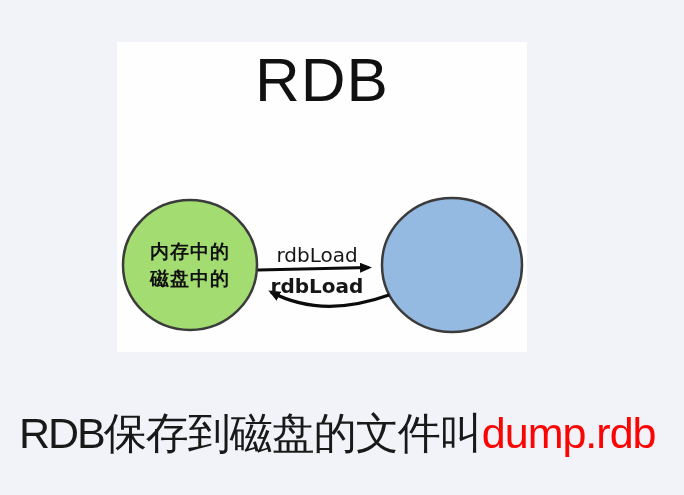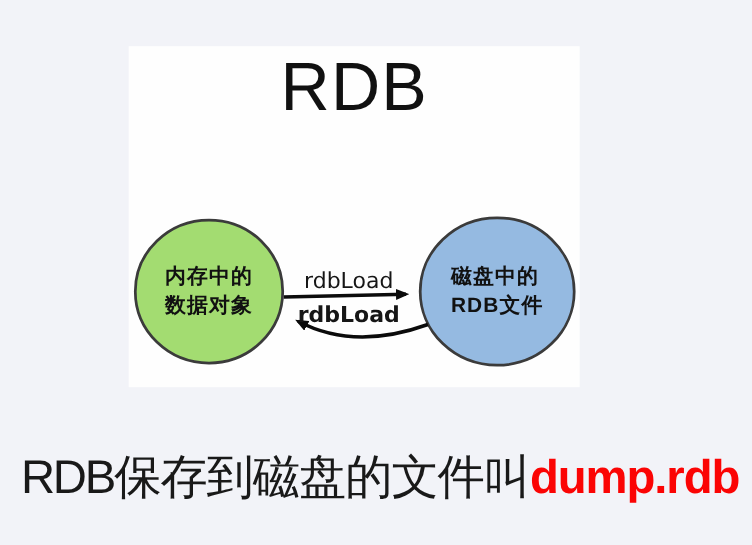--- a/index.html
+++ b/index.html
@@ -76,21 +76,20 @@
     font-family: "Liberation Sans", sans-serif;
     letter-spacing: -2px;
   }
   .caption .cjk {
     font-family: Liberation Mono, monospace;
     letter-spacing: -1px;
   }
   .caption .highlight {
     font-family: "Liberation Sans", sans-serif;
     letter-spacing: -1px;
-    font-weight: bold;
   }
 </style>
 </head>
 <body>
 
 <div class="stage">
 
   <div class="panel">
 
     <div class="diagram-title">RDB</div>
@@ -109,27 +108,23 @@
 
       <ellipse cx="335" cy="223" rx="70" ry="67" fill="#95bae1" stroke="#3b3b3b" stroke-width="2.5"></ellipse>
 
       <path d="M141,228 L252,225.5" fill="none" stroke="#0b0b0b" stroke-width="3.2" marker-end="url(#arrow-right)"></path>
 
       <path d="M272,253 Q205,277 154,250" fill="none" stroke="#0b0b0b" stroke-width="3.2" marker-end="url(#arrow-left)"></path>
     </svg>
 
     <div class="node-label" style="left:73px; top:223px;">
       <div>内存中的</div>
-      <div>数据对象</div>
+      <div>磁盘中的</div>
     </div>
 
-    <div class="node-label" style="left:335px; top:223px;">
-      <div>磁盘中的</div>
-      <div>RDB文件</div>
-    </div>
 
     <div class="edge-label" style="left:200px; top:201px;">rdbLoad</div>
     <div class="edge-label" style="left:200px; top:232px;font-weight:bold;">rdbLoad</div>
 
   </div>
 
   <div class="caption">
     <span class="latin">RDB</span><span class="cjk">保存到磁盘的文件叫</span><span class="highlight" style="color:#fb0404;">dump.rdb</span>
   </div>
 

